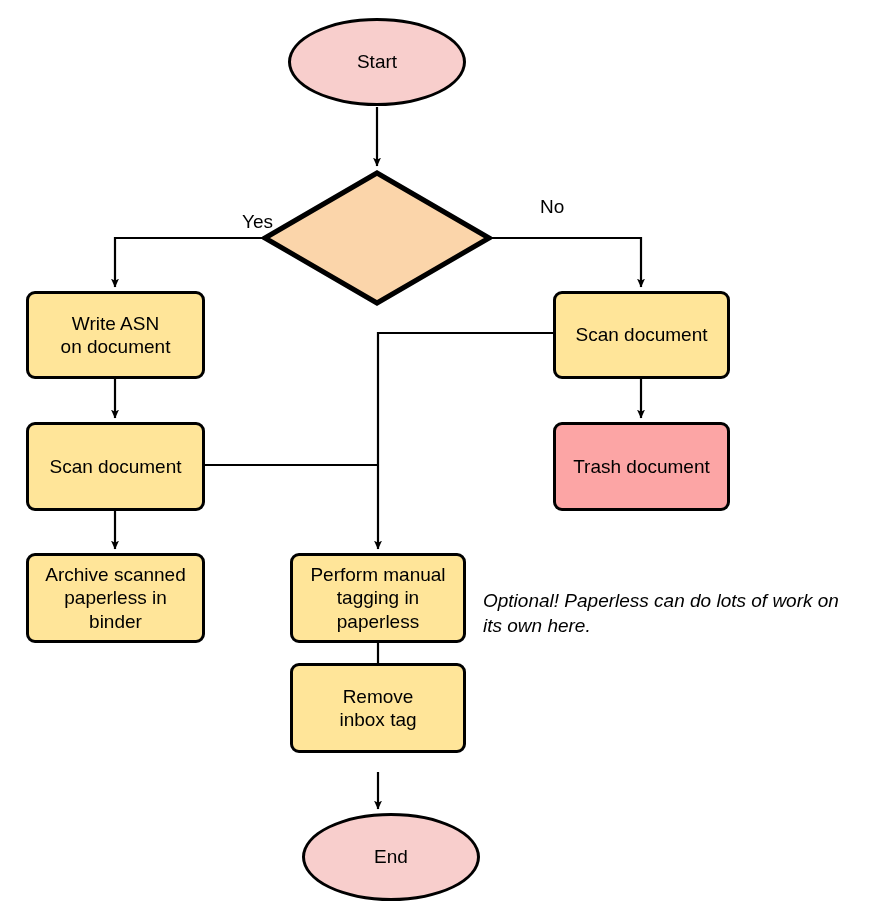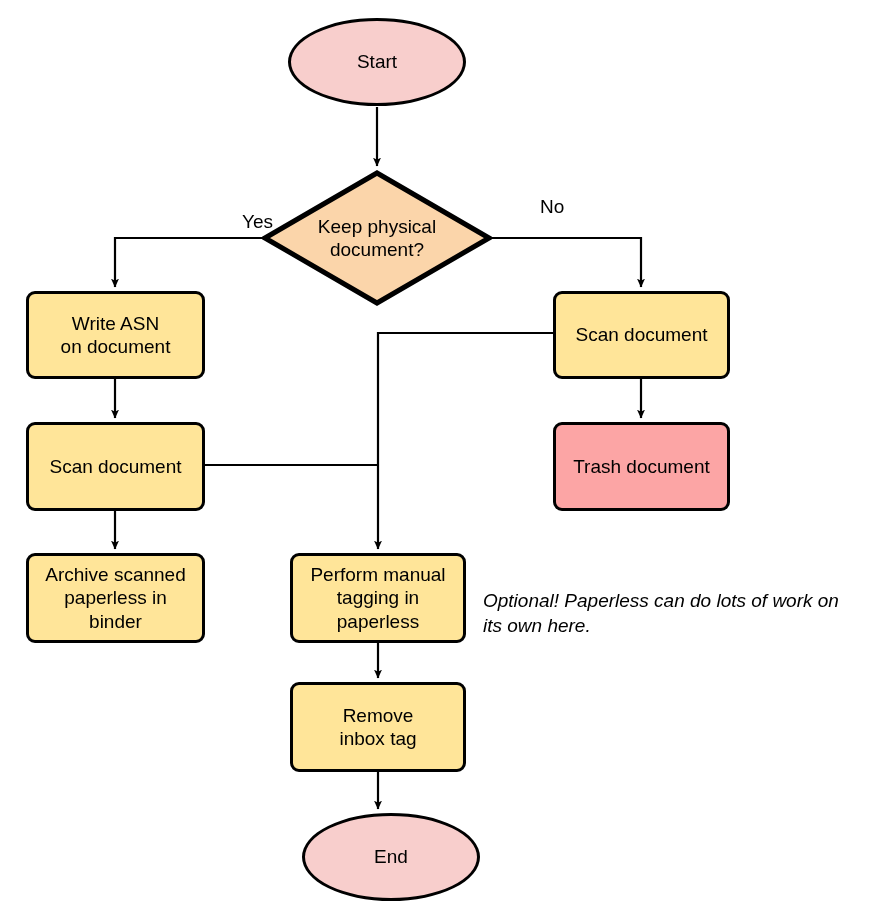--- a/index.html
+++ b/index.html
@@ -114,24 +114,20 @@
   </svg>
 
   <div class="node node-terminator" style="left:288px; top:18px; width:178px; height:88px; background:#f8cecc;">
     <span>Start</span>
   </div>
 
   <div class="node node-decision" style="left:262px; top:170px; width:230px; height:136px;">
     <svg class="diamond-shape" viewBox="0 0 230 136" preserveAspectRatio="none" xmlns="http://www.w3.org/2000/svg">
       <polygon points="115,3 227,68 115,133 3,68" fill="#fbd5aa" stroke="#000000" stroke-width="5" stroke-linejoin="miter"></polygon>
     </svg>
-    <div class="diamond-label">
-      <div>Keep physical</div>
-      <div>document?</div>
-    </div>
   </div>
 
   <div class="edge-label" style="left:210px; top:211px;">Yes</div>
   <div class="edge-label" style="left:508px; top:196px;">No</div>
 
   <div class="node node-process" style="left:26px; top:291px; width:179px; height:88px; background:#ffe599;">
     <div>
       <div>Write ASN</div>
       <div>on document</div>
     </div>
@@ -163,21 +159,21 @@
       <div>tagging in</div>
       <div>paperless</div>
     </div>
   </div>
 
   <div class="note" style="left:483px; top:589px; width:400px;">
     <div>Optional! Paperless can do lots of work on</div>
     <div>its own here.</div>
   </div>
 
-  <div class="node node-process" style="left:290px; top:682px; width:176px; height:90px; background:#ffe599;">
+  <div class="node node-process" style="left:290px; top:663px; width:176px; height:90px; background:#ffe599;">
     <div>
       <div>Remove</div>
       <div>inbox tag</div>
     </div>
   </div>
 
   <div class="node node-terminator" style="left:302px; top:813px; width:178px; height:88px; background:#f8cecc;">
     <span>End</span>
   </div>
 

